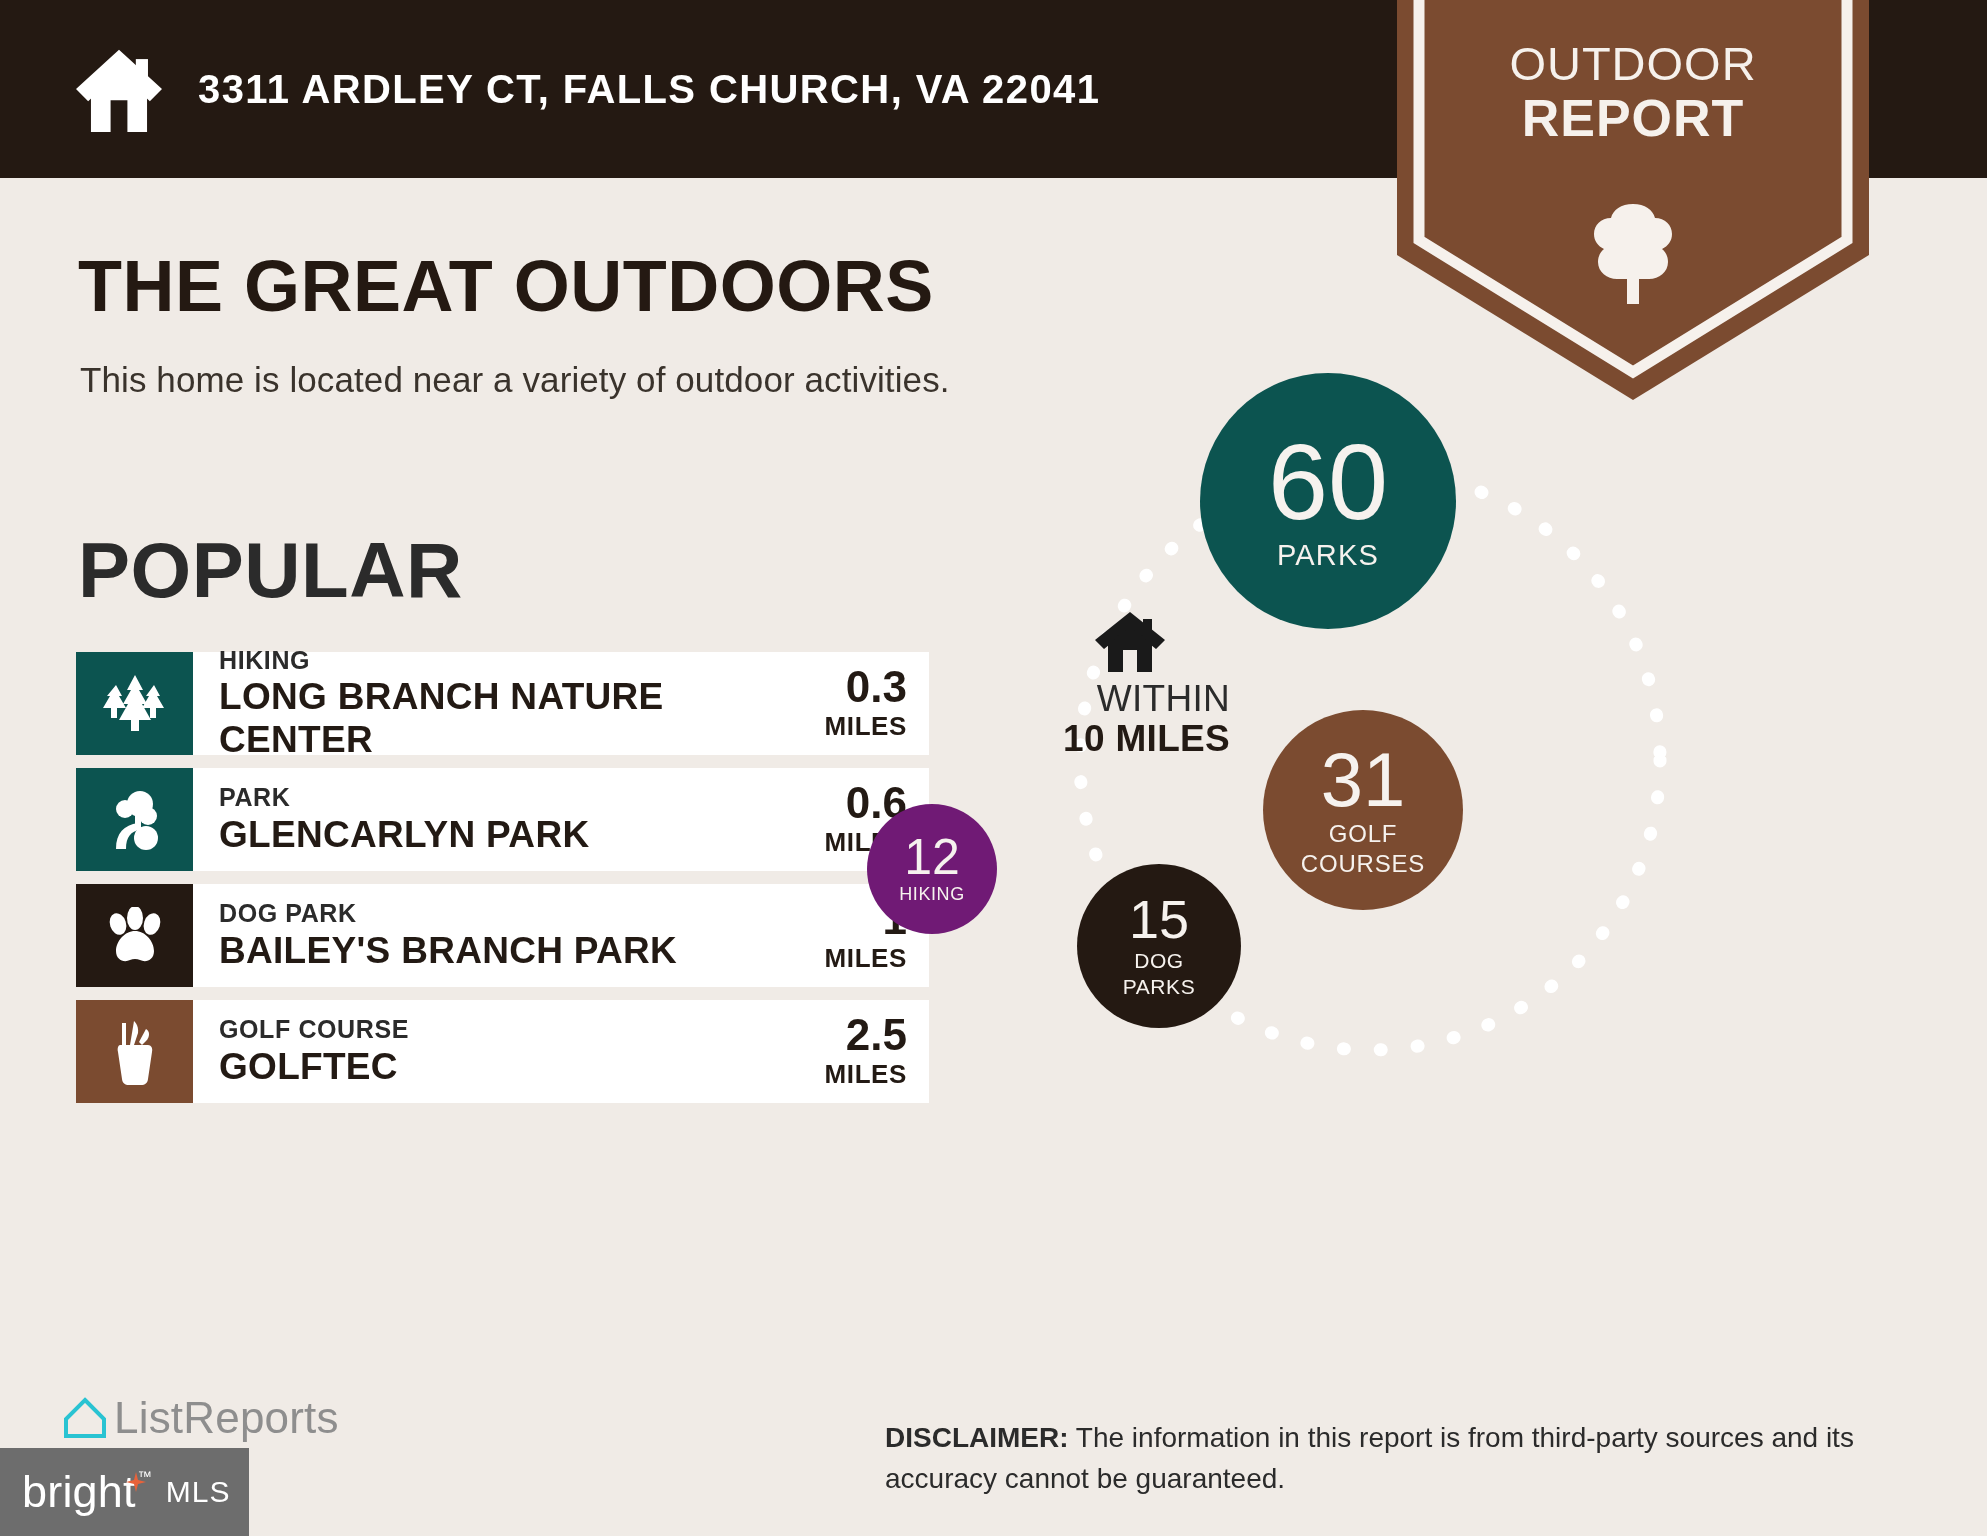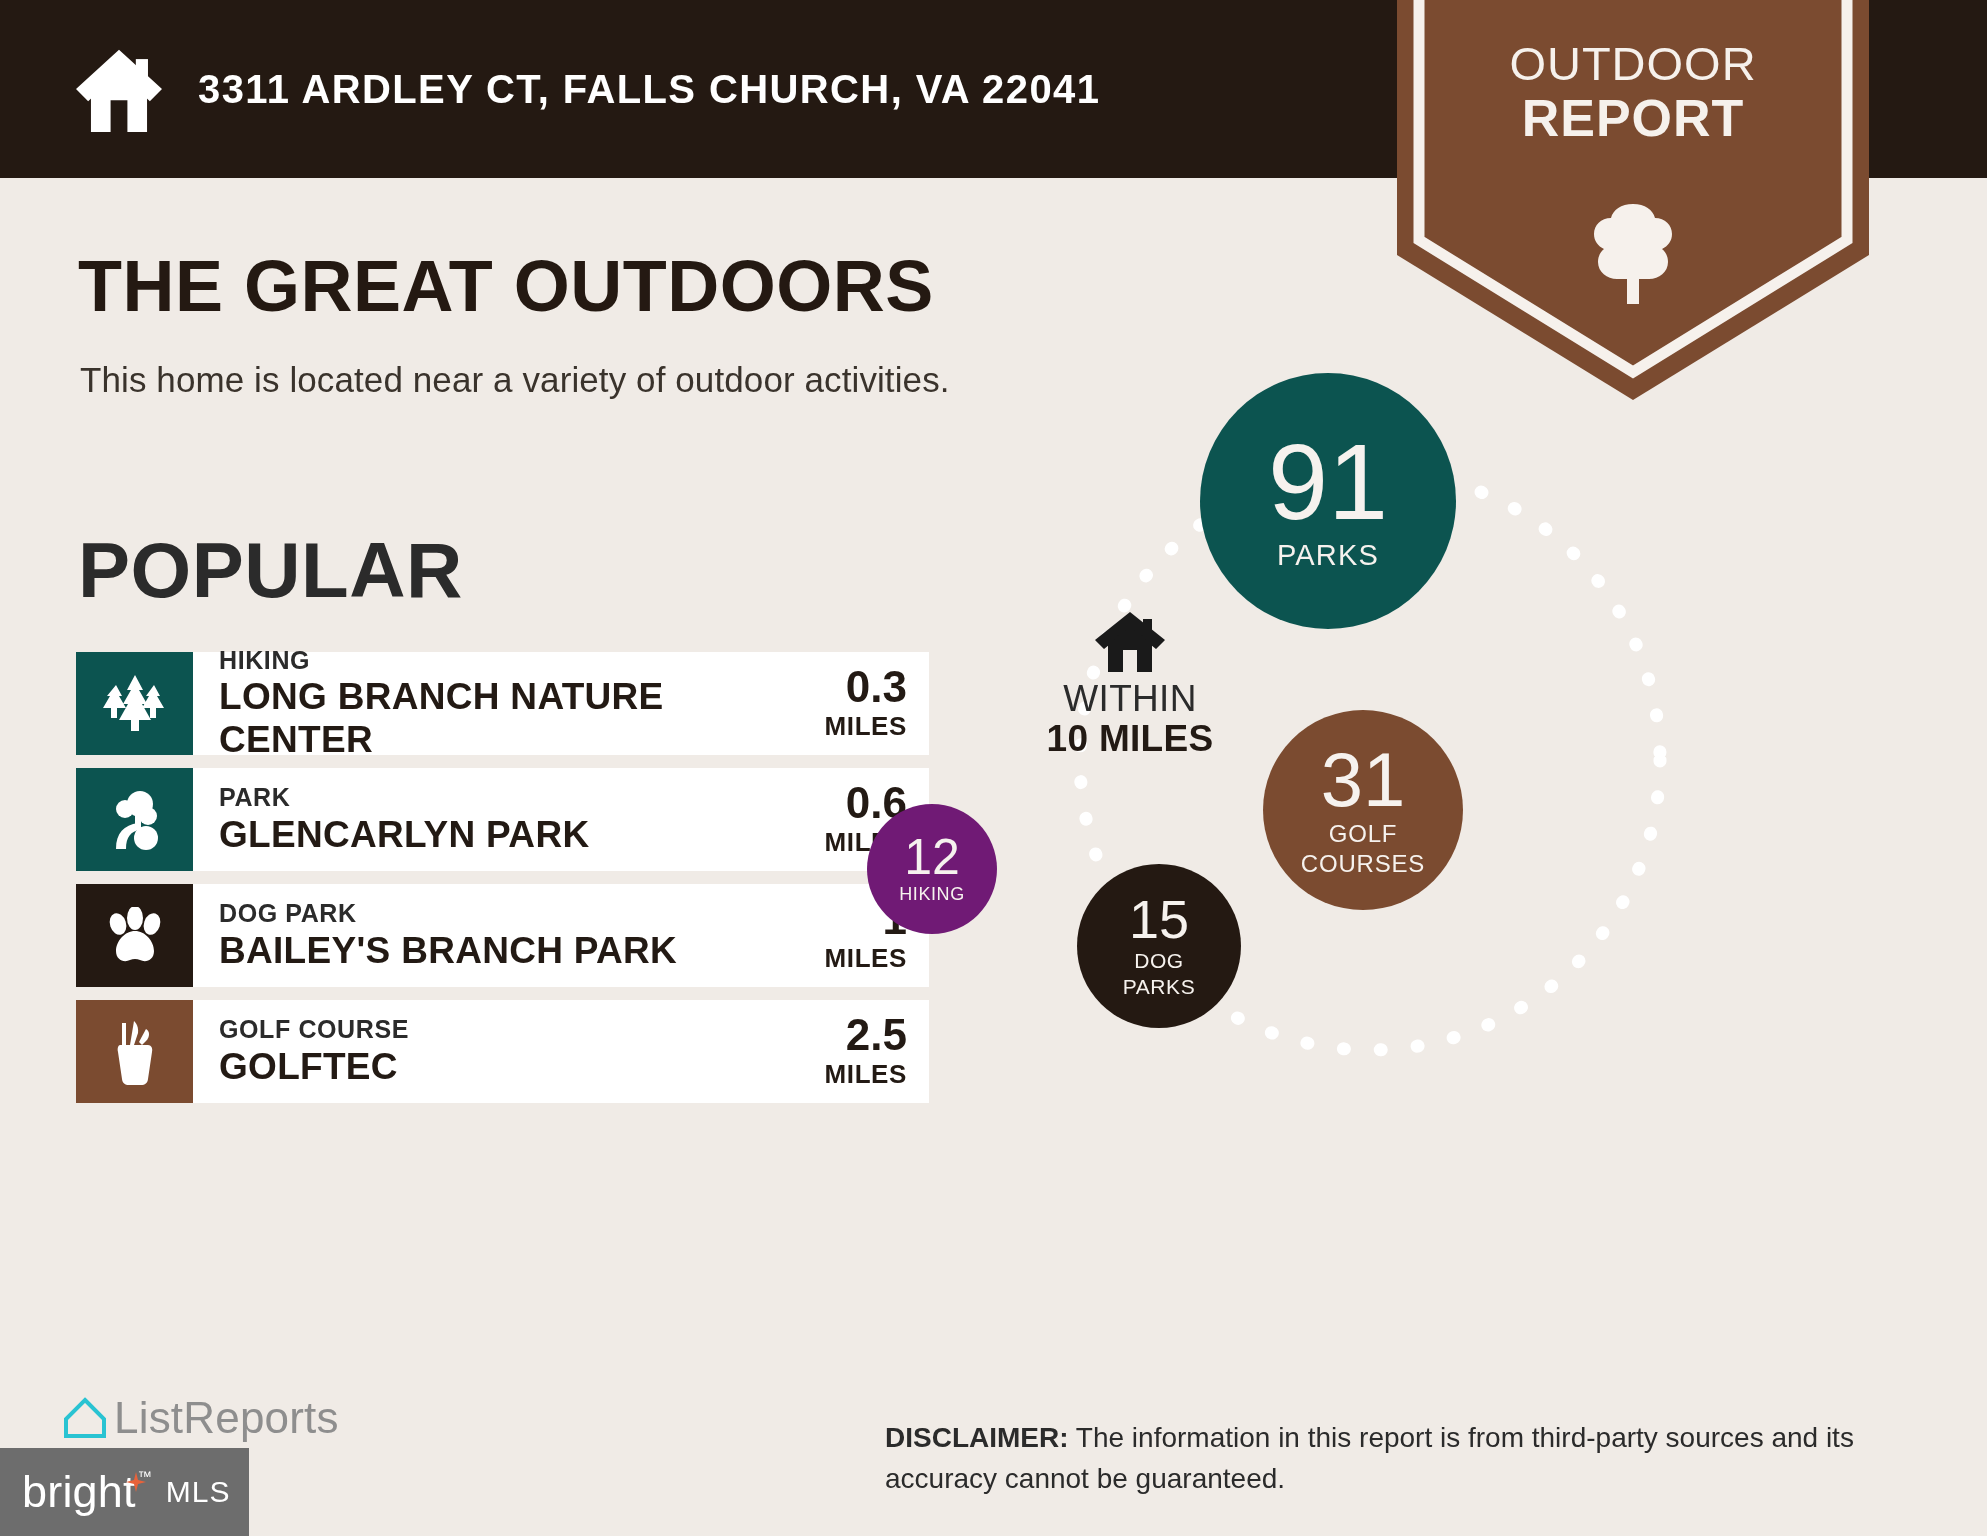--- a/index.html
+++ b/index.html
@@ -90,21 +90,21 @@
 
   .b-dog{ left:1077px; top:864px; width:164px; height:164px; background:#241912; }
   .b-dog .num{ font-size:54px; }
   .b-dog .lbl{ font-size:21px; letter-spacing:0.6px; margin-top:4px; }
 
   .b-hike{ left:867px; top:804px; width:130px; height:130px; background:#701a75; }
   .b-hike .num{ font-size:50px; }
   .b-hike .lbl{ font-size:18px; letter-spacing:0.6px; margin-top:3px; }
 
   .center-block{
-    position:absolute; left:1030px; top:610px; width:200px; text-align:center;
+    position:absolute; left:1030px; top:610px; width:200px; text-align:right;
   }
   .center-home{ width:74px; height:62px; margin:0 auto 7px; display:block; }
   .center-l1{ font-size:37px; color:#2b2b2b; letter-spacing:0.3px; line-height:1.08;}
   .center-l2{ font-size:37px; font-weight:bold; color:#231a14; letter-spacing:0.3px; line-height:1.08;}
 
   
   .lr-logo{ position:absolute; left:62px; top:1393px; display:flex; align-items:center; }
   .lr-mark{ width:46px; height:46px; display:block; }
   .lr-word{ font-size:44px; color:#8e8e8e; letter-spacing:0.2px; margin-left:6px; }
 
@@ -246,21 +246,21 @@
     </div>
   </div>
 
 </div>
 
 <svg class="dots" style="position:absolute;left:1020px;top:400px;" width="700" height="720" viewBox="0 0 700 720">
   <circle cx="350" cy="360" r="290" fill="none" stroke="#ffffff" stroke-width="13" stroke-linecap="round" stroke-dasharray="1 36"></circle>
 </svg>
 
 <div class="bubble b-parks">
-  <div class="num">91</div>
+  <div class="num">60</div>
   <div class="lbl">PARKS</div>
 </div>
 
 <div class="bubble b-golf">
   <div class="num">31</div>
   <div class="lbl">GOLF</div>
   <div class="lbl">COURSES</div>
 </div>
 
 <div class="bubble b-dog">

